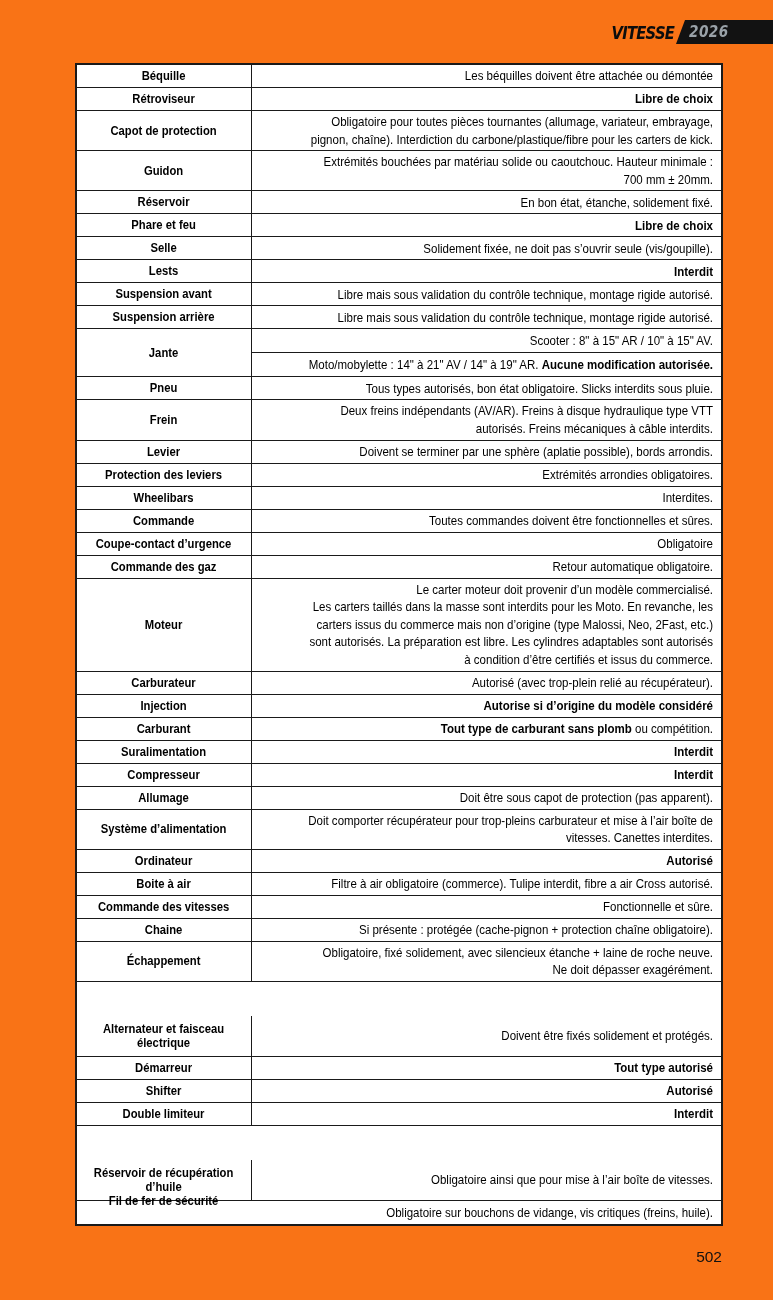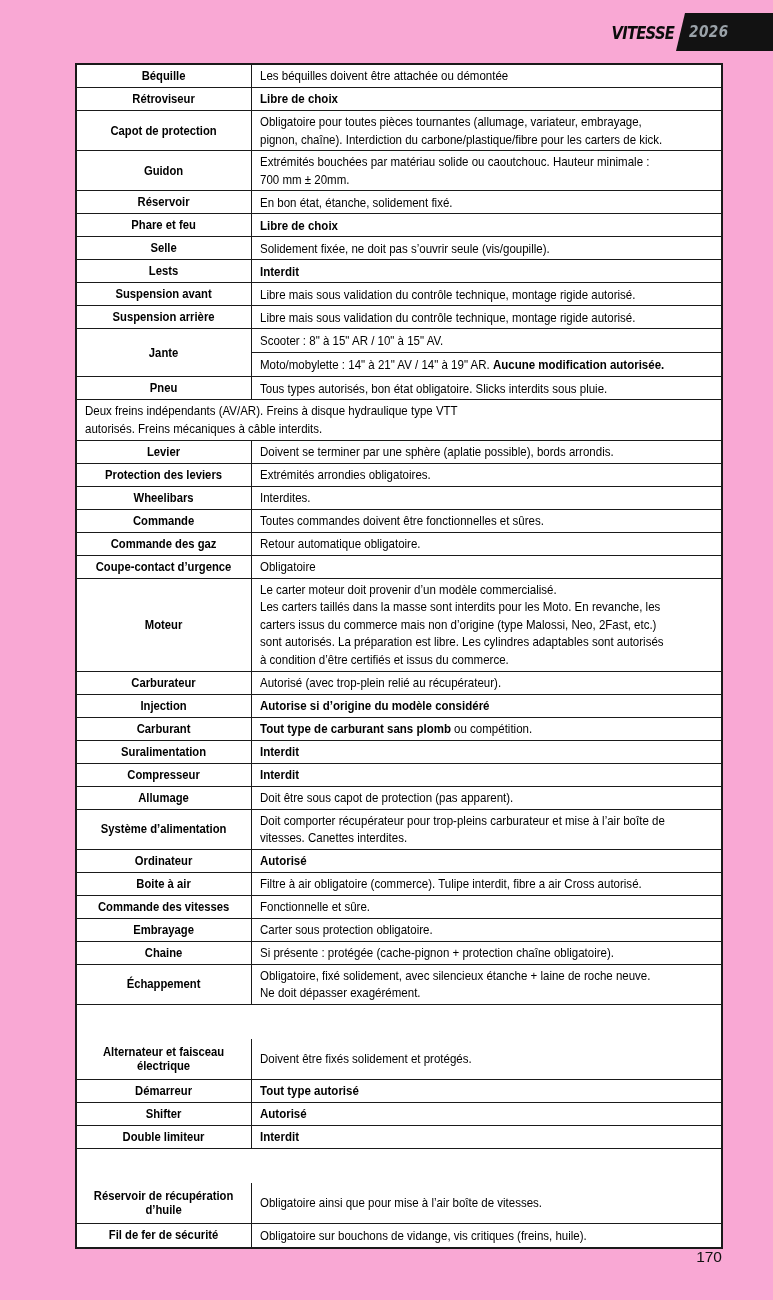--- a/index.html
+++ b/index.html
@@ -3,41 +3,41 @@
 <meta charset="utf-8">
 <style>
   :root{
     --border:#1a1a1a;
     --text:#000000;
     --logo-bar:#121212;
     --logo-year:#9aa2a8;
   }
   html,body{margin:0;padding:0;background:#ffffff;}
   body{width:773px;height:1300px;overflow:hidden;font-family:"Liberation Sans",sans-serif;color:var(--text);}
-  .page{position:relative;width:773px;height:1300px;background:#f9a8d4;}
+  .page{position:relative;width:773px;height:1300px;background:#f97316;}
 
   
   .logo{position:absolute;top:21px;right:0;height:22px;display:flex;align-items:center;}
   .logo-brand{display:inline-block;font-family:"DejaVu Sans",sans-serif;font-style:italic;font-weight:bold;
     font-size:18.5px;letter-spacing:-1px;transform:scaleX(0.8);transform-origin:100% 50%;margin-right:2px;color:#0d0d0d;}
-  .logo-bar{display:flex;align-items:center;background:var(--logo-bar);height:38px;width:97px;box-sizing:border-box;
+  .logo-bar{display:flex;align-items:center;background:var(--logo-bar);height:24px;width:97px;box-sizing:border-box;
     padding-left:13px;clip-path:polygon(9px 0,100% 0,100% 100%,0 100%);}
   .logo-year{display:inline-block;font-family:"DejaVu Sans",sans-serif;font-style:italic;font-weight:bold;
     font-size:15.5px;color:var(--logo-year);transform:scaleX(0.88);transform-origin:0 50%;letter-spacing:0.5px;}
 
   
   .rules-table{position:absolute;left:75px;top:63px;width:648px;box-sizing:border-box;
     border:2px solid var(--border);background:#fff;}
   .row{display:flex;border-bottom:1.5px solid var(--border);min-height:23px;box-sizing:border-box;}
-  .row:last-child{border-bottom:none;}
+  .row:last-child{border-bottom:none;flex-direction:column;}
   .row.tall-label{min-height:41px;margin-top:34px;}
   .cell-label{width:175px;flex:none;border-right:1.5px solid var(--border);position:relative;box-sizing:border-box;}
   .lbl{position:absolute;left:-5.5%;right:-5.5%;top:50%;transform:translateY(-50%) scaleX(0.9);
     text-align:center;font-weight:bold;font-size:12.5px;line-height:14.5px;white-space:pre-line;}
-  .cell-value{flex:1;display:flex;align-items:center;padding:2px 8px;box-sizing:border-box;overflow:hidden;}
+  .cell-value{flex:1;display:flex;align-items:center;padding:2px 8px;box-sizing:border-box;overflow:hidden;text-align:right;}
   .cell-value.stacked{flex-direction:column;align-items:stretch;padding:0;}
   .subrow{display:flex;align-items:center;min-height:23.5px;padding:1px 8px;box-sizing:border-box;overflow:hidden;}
   .subrow:first-child{border-bottom:1.5px solid var(--border);}
   .val{flex:none;width:113%;transform:scaleX(0.885);transform-origin:0 50%;
     font-size:13px;line-height:17.6px;white-space:pre-line;}
   .b{font-weight:bold;}
 
   
   .page-number{position:absolute;top:1248px;right:51px;font-size:15.5px;color:#111;}
 </style>
@@ -151,20 +151,23 @@
       </div>
       <div class="row">
         <div class="cell-label">
           <div class="lbl">Pneu</div>
         </div>
         <div class="cell-value">
           <div class="val"><span>Tous types autorisés, bon état obligatoire. Slicks interdits sous pluie.</span></div>
         </div>
       </div>
       <div class="row">
+        <div class="cell-label">
+          <div class="lbl">Frein</div>
+        </div>
         <div class="cell-value">
           <div class="val"><span>Deux freins indépendants (AV/AR). Freins à disque hydraulique type VTT
 autorisés. Freins mécaniques à câble interdits.</span></div>
         </div>
       </div>
       <div class="row">
         <div class="cell-label">
           <div class="lbl">Levier</div>
         </div>
         <div class="cell-value">
@@ -190,32 +193,32 @@
       <div class="row">
         <div class="cell-label">
           <div class="lbl">Commande</div>
         </div>
         <div class="cell-value">
           <div class="val"><span>Toutes commandes doivent être fonctionnelles et sûres.</span></div>
         </div>
       </div>
       <div class="row">
         <div class="cell-label">
+          <div class="lbl">Coupe-contact d’urgence</div>
+        </div>
+        <div class="cell-value">
+          <div class="val"><span>Obligatoire</span></div>
+        </div>
+      </div>
+      <div class="row">
+        <div class="cell-label">
           <div class="lbl">Commande des gaz</div>
         </div>
         <div class="cell-value">
           <div class="val"><span>Retour automatique obligatoire.</span></div>
-        </div>
-      </div>
-      <div class="row">
-        <div class="cell-label">
-          <div class="lbl">Coupe-contact d’urgence</div>
-        </div>
-        <div class="cell-value">
-          <div class="val"><span>Obligatoire</span></div>
         </div>
       </div>
       <div class="row">
         <div class="cell-label">
           <div class="lbl">Moteur</div>
         </div>
         <div class="cell-value">
           <div class="val"><span>Le carter moteur doit provenir d’un modèle commercialisé.
 Les carters taillés dans la masse sont interdits pour les Moto. En revanche, les
 carters issus du commerce mais non d’origine (type Malossi, Neo, 2Fast, etc.)
@@ -299,28 +302,20 @@
       <div class="row">
         <div class="cell-label">
           <div class="lbl">Commande des vitesses</div>
         </div>
         <div class="cell-value">
           <div class="val"><span>Fonctionnelle et sûre.</span></div>
         </div>
       </div>
       <div class="row">
         <div class="cell-label">
-          <div class="lbl">Embrayage</div>
-        </div>
-        <div class="cell-value">
-          <div class="val"><span>Carter sous protection obligatoire.</span></div>
-        </div>
-      </div>
-      <div class="row">
-        <div class="cell-label">
           <div class="lbl">Chaine</div>
         </div>
         <div class="cell-value">
           <div class="val"><span>Si présente : protégée (cache-pignon + protection chaîne obligatoire).</span></div>
         </div>
       </div>
       <div class="row">
         <div class="cell-label">
           <div class="lbl">Échappement</div>
         </div>
@@ -374,15 +369,15 @@
       <div class="row">
         <div class="cell-label">
           <div class="lbl">Fil de fer de sécurité</div>
         </div>
         <div class="cell-value">
           <div class="val"><span>Obligatoire sur bouchons de vidange, vis critiques (freins, huile).</span></div>
         </div>
       </div>
     </div>
 
-  <div class="page-number">170</div>
+  <div class="page-number">502</div>
 
 </div>
 
 </body></html>

